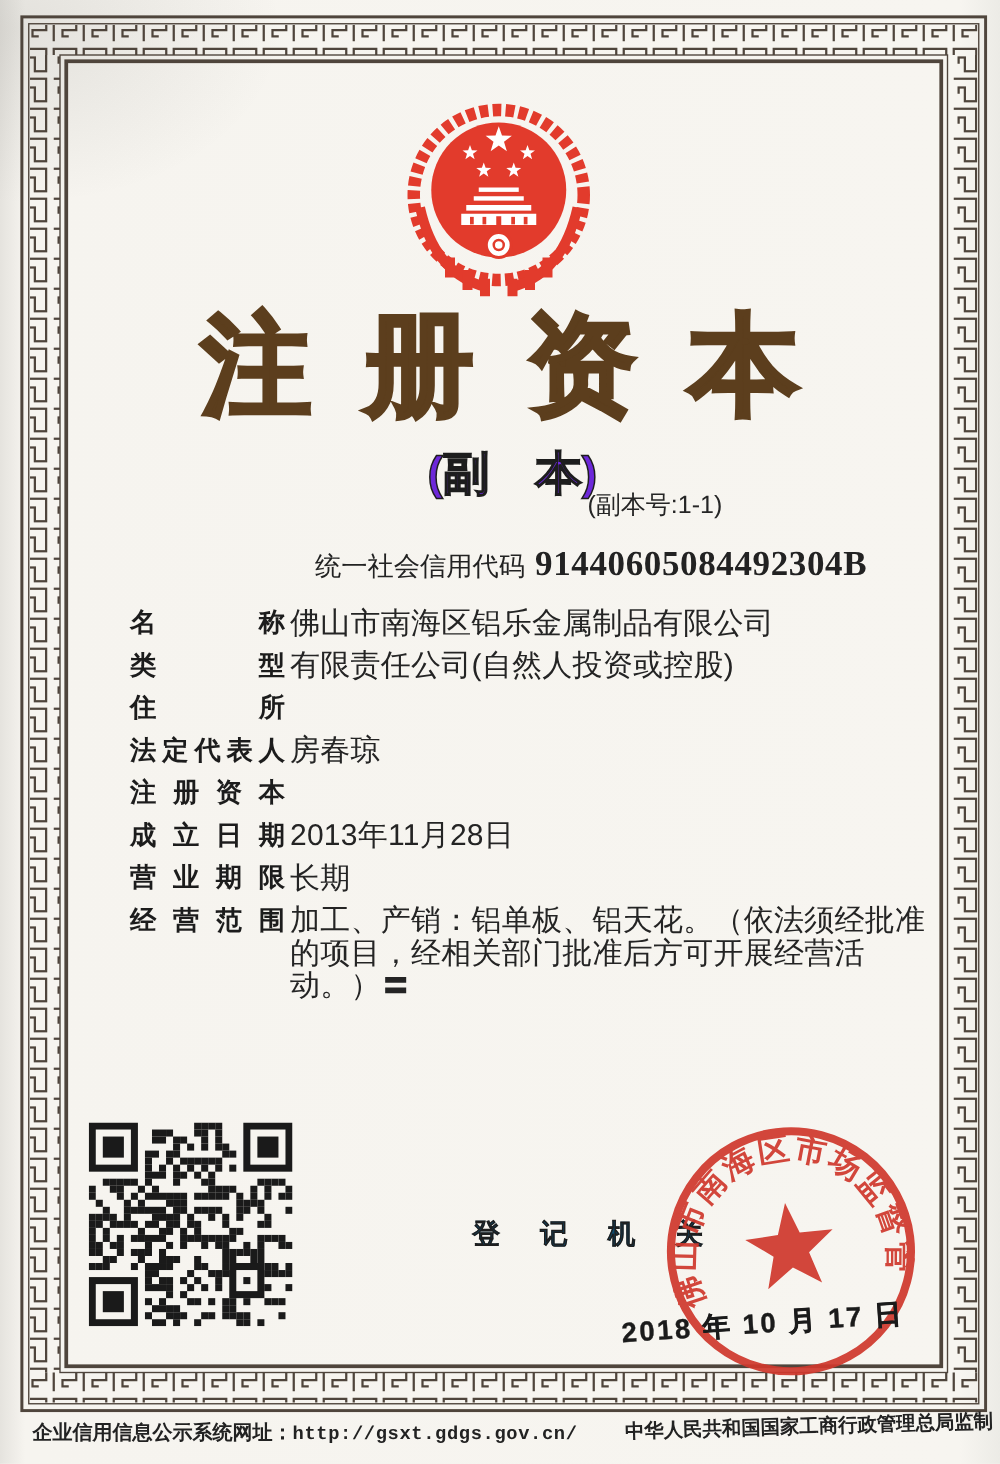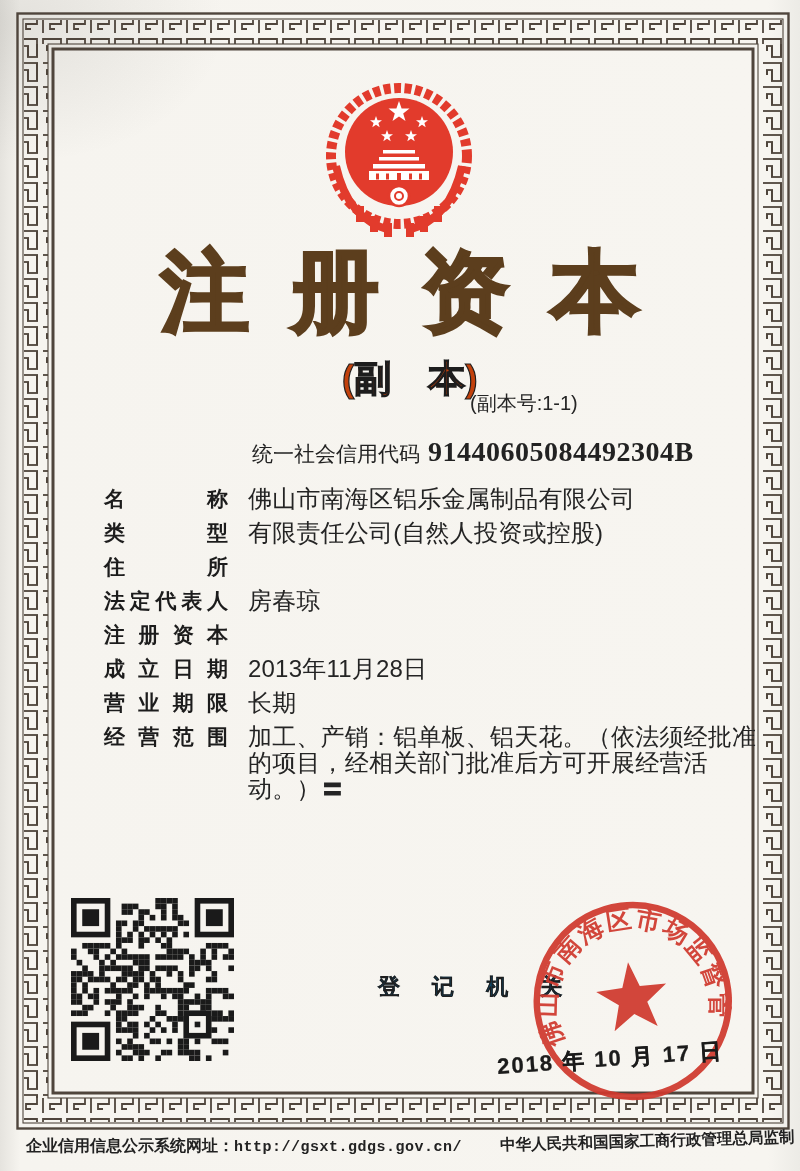--- a/index.html
+++ b/index.html
@@ -19,35 +19,35 @@
   #frame{left:16px;top:12px;}
 
   
   #cert-title{
     left:0;top:244px;width:800px;text-align:center;
     font-size:88px;font-weight:bold;line-height:1.08;
     letter-spacing:42px;text-indent:42px;color:#5c3e1d;
     -webkit-text-stroke:3px #5c3e1d;
   }
   #cert-subtitle{
-    left:342px;top:354px;font-size:37px;font-weight:bold;color:#c2410c;
+    left:342px;top:354px;font-size:37px;font-weight:bold;color:#6d28d9;
     -webkit-text-stroke:1.2px #1d1d1d;
   }
   #copy-number{left:470px;top:390px;font-size:20px;color:#252525;}
 
   
   #credit-line{left:252px;top:436px;font-size:21px;white-space:nowrap;}
   #credit-line .code{
     font-family:"Liberation Serif",serif;font-size:28px;font-weight:600;
     margin-left:8px;letter-spacing:.5px;
   }
 
   
   #info-table{left:104px;top:486px;width:660px;}
-  .row{display:flex;gap:20px;margin-bottom:8px;}
+  .row{display:flex;gap:4px;margin-bottom:8px;}
   .row .lbl{
     width:124px;flex:0 0 124px;font-size:21px;font-weight:bold;color:#1c1c1c;
     text-align:justify;text-align-last:justify;line-height:26px;
   }
   .row .val{
     width:524px;font-size:24px;line-height:26px;color:#242424;
     letter-spacing:.2px;
   }
 
   

